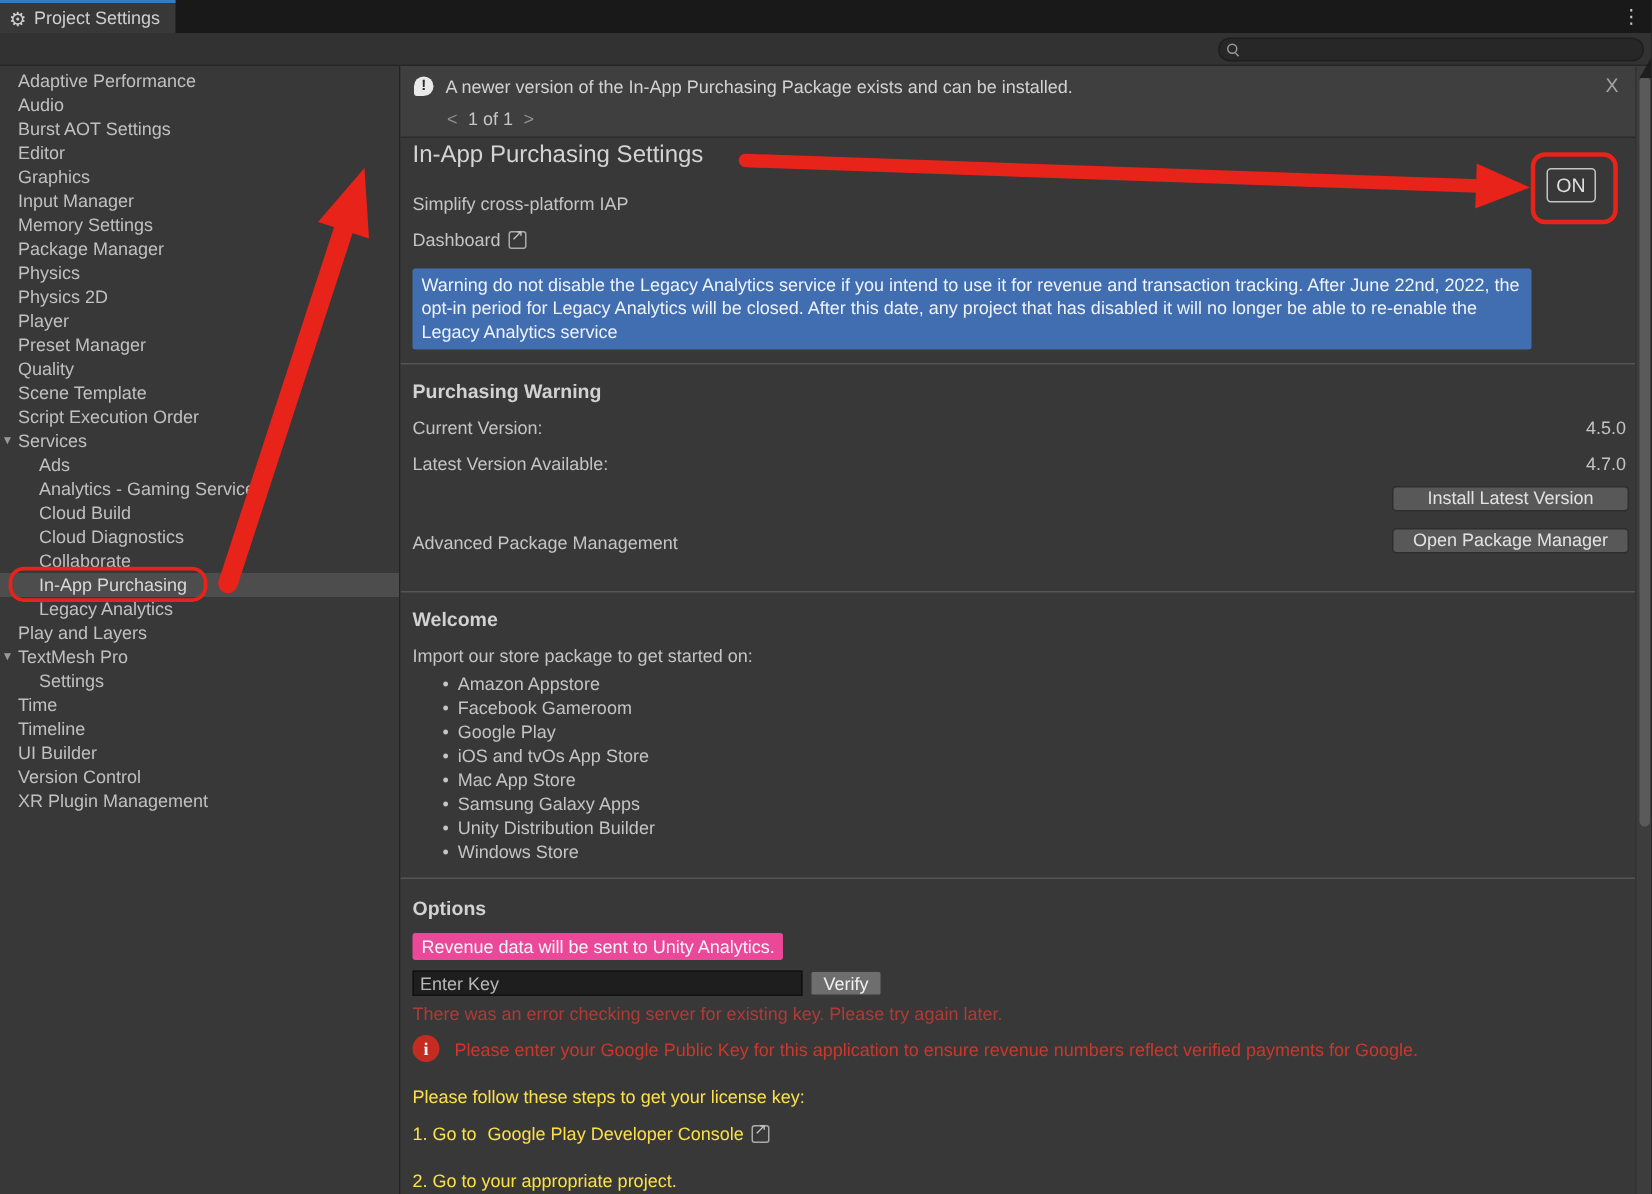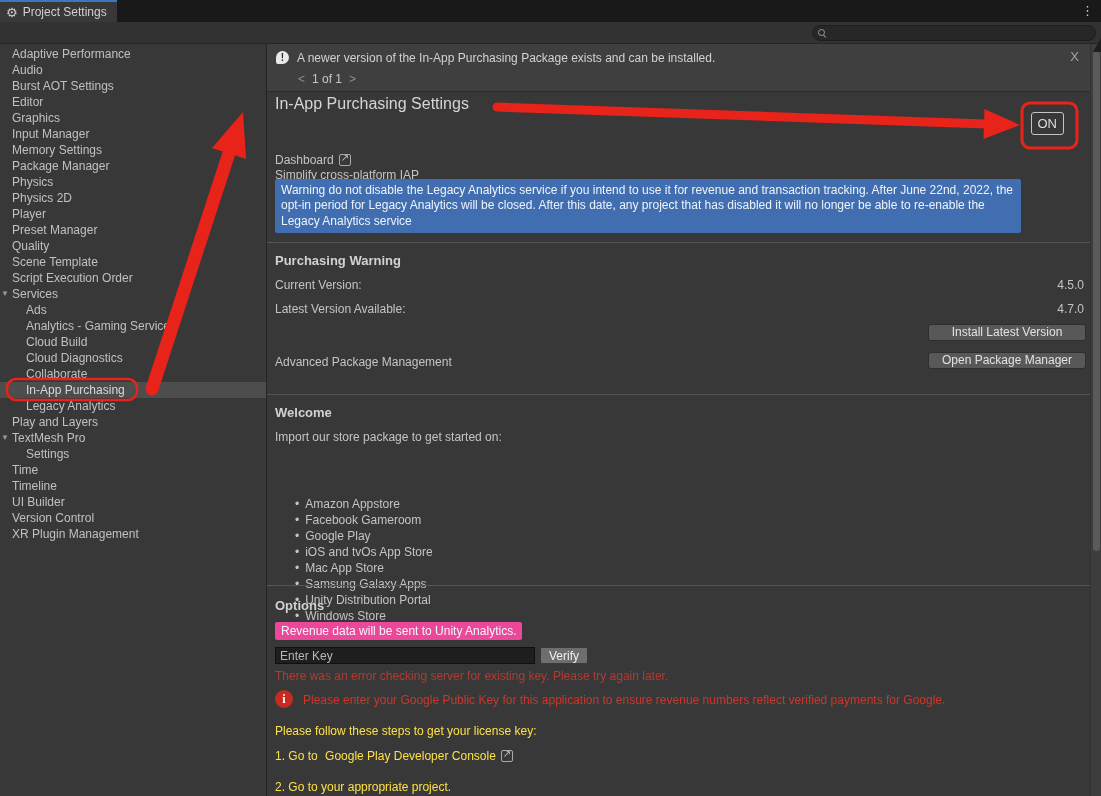--- a/index.html
+++ b/index.html
@@ -60,21 +60,21 @@
   .ext-icon { display:inline-block; width:12px; height:12px; border:1px solid #aaaaaa;
     border-radius:2px; position:relative; vertical-align:-2px; margin-left:5px; }
   .ext-icon::after { content:"↗"; position:absolute; left:1px; top:-3px; font-size:10px; color:#c8c8c8; }
   .warnbox { background:#406eb0; color:#eef3fa; padding:4px 6px; width:746px;
     line-height:15.3px; border-radius:2px; }
   .sep { position:absolute; left:0; right:0; height:1px; background:#555555; }
   .kvrow { left:8px; right:6px; display:flex; justify-content:space-between; }
   .btn { background:#585858; border:1px solid #2e2e2e; border-radius:3px; color:#e2e2e2;
     font:12px "Liberation Sans",sans-serif; height:17px; line-height:15px; text-align:center; }
   .btn.wide { width:158px; }
-  .stores { list-style:none;margin-top:48px; }
+  .stores { list-style:none; }
   .stores li { height:16px; line-height:16px; color:#c4c4c4; }
   .stores .b { margin-right:6px; color:#c4c4c4; }
   .chip { background:#ec4899; color:#f2f6fc; padding:2px 6px; border-radius:2px; display:inline-block; }
   .keyrow { display:flex; gap:5px; align-items:center; }
   .keyinput { width:260px; height:17px; background:#1e1e1e; border:1px solid #101010;
     color:#b8b8b8; font:12px "Liberation Sans",sans-serif; padding:0 4px; outline:none; }
   .verify { background:#6e6e6e; border:1px solid #3a3a3a; border-radius:2px; color:#f0f0f0;
     font:12px "Liberation Sans",sans-serif; height:17px; padding:0 8px; }
   .err { color:#b03b35; }
   .alert-red { color:#cc372a; }
@@ -155,21 +155,21 @@
           <span class="pg-arrow">&gt;</span>
         </div>
       </div>
 
       <div class="content">
 
         <div class="abs h1" style="left:8px; top:3px;">In-App Purchasing Settings</div>
 
         <button class="abs on-btn" style="right:26px; top:20px;">ON</button>
 
-        <div class="abs" style="left:8px; top:37px;margin-top:39px;">Simplify cross-platform IAP</div>
+        <div class="abs" style="left:8px; top:37px;">Simplify cross-platform IAP</div>
 
         <div class="abs" style="left:8px; top:61px;">
           <span>Dashboard</span><span class="ext-icon"></span>
         </div>
 
         <div class="abs warnbox" style="left:8px; top:87px;">Warning do not disable the Legacy Analytics service if you intend to use it for revenue and transaction tracking. After June 22nd, 2022, the opt-in period for Legacy Analytics will be closed. After this date, any project that has disabled it will no longer be able to re-enable the Legacy Analytics service</div>
 
         <div class="sep" style="top:150px;"></div>
 
         <div class="abs sect-head" style="left:8px; top:161px;">Purchasing Warning</div>
@@ -196,21 +196,21 @@
 
         <div class="abs" style="left:8px; top:338px;">Import our store package to get started on:</div>
 
         <ul class="abs stores" style="left:28px; top:356px;">
             <li><span class="b">•</span><span>Amazon Appstore</span></li>
             <li><span class="b">•</span><span>Facebook Gameroom</span></li>
             <li><span class="b">•</span><span>Google Play</span></li>
             <li><span class="b">•</span><span>iOS and tvOs App Store</span></li>
             <li><span class="b">•</span><span>Mac App Store</span></li>
             <li><span class="b">•</span><span>Samsung Galaxy Apps</span></li>
-            <li><span class="b">•</span><span>Unity Distribution Portal</span></li>
+            <li><span class="b">•</span><span>Unity Distribution Builder</span></li>
             <li><span class="b">•</span><span>Windows Store</span></li>
           </ul>
 
         <div class="sep" style="top:493px;"></div>
 
         <div class="abs sect-head" style="left:8px; top:506px;">Options</div>
 
         <div class="abs chip" style="left:8px; top:530px;">Revenue data will be sent to Unity Analytics.</div>
 
         <div class="abs keyrow" style="left:8px; top:555px;">

